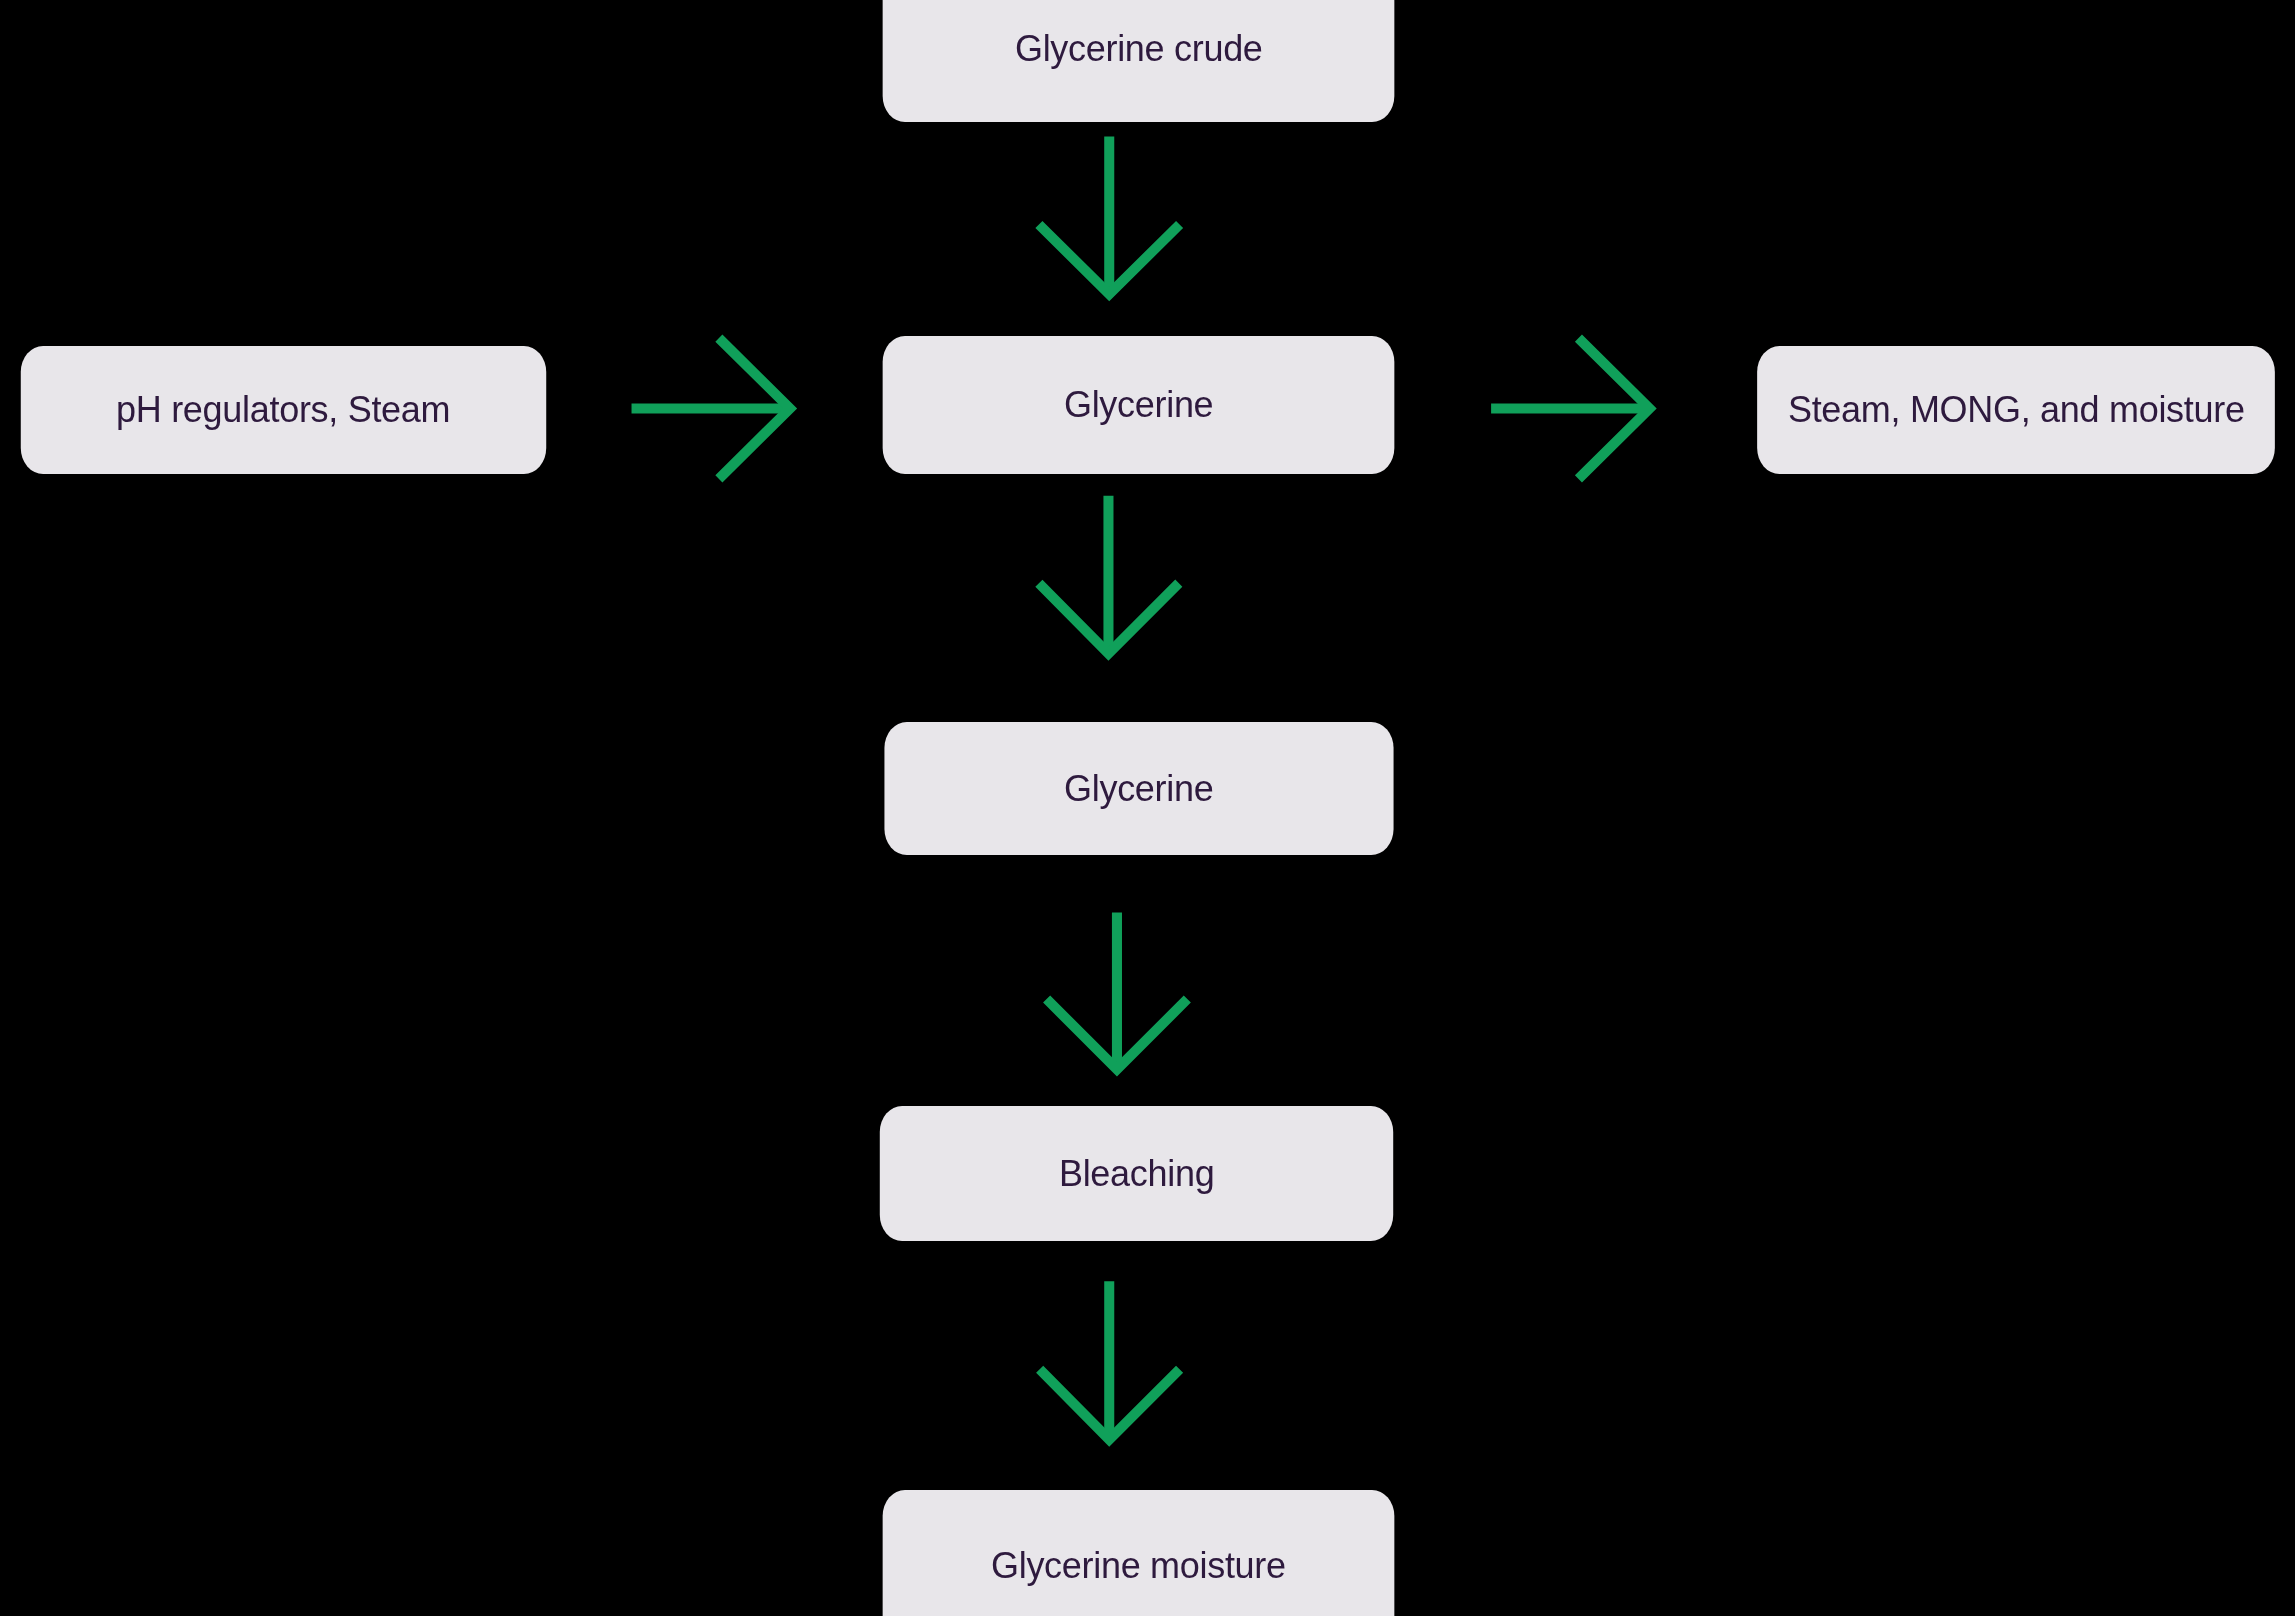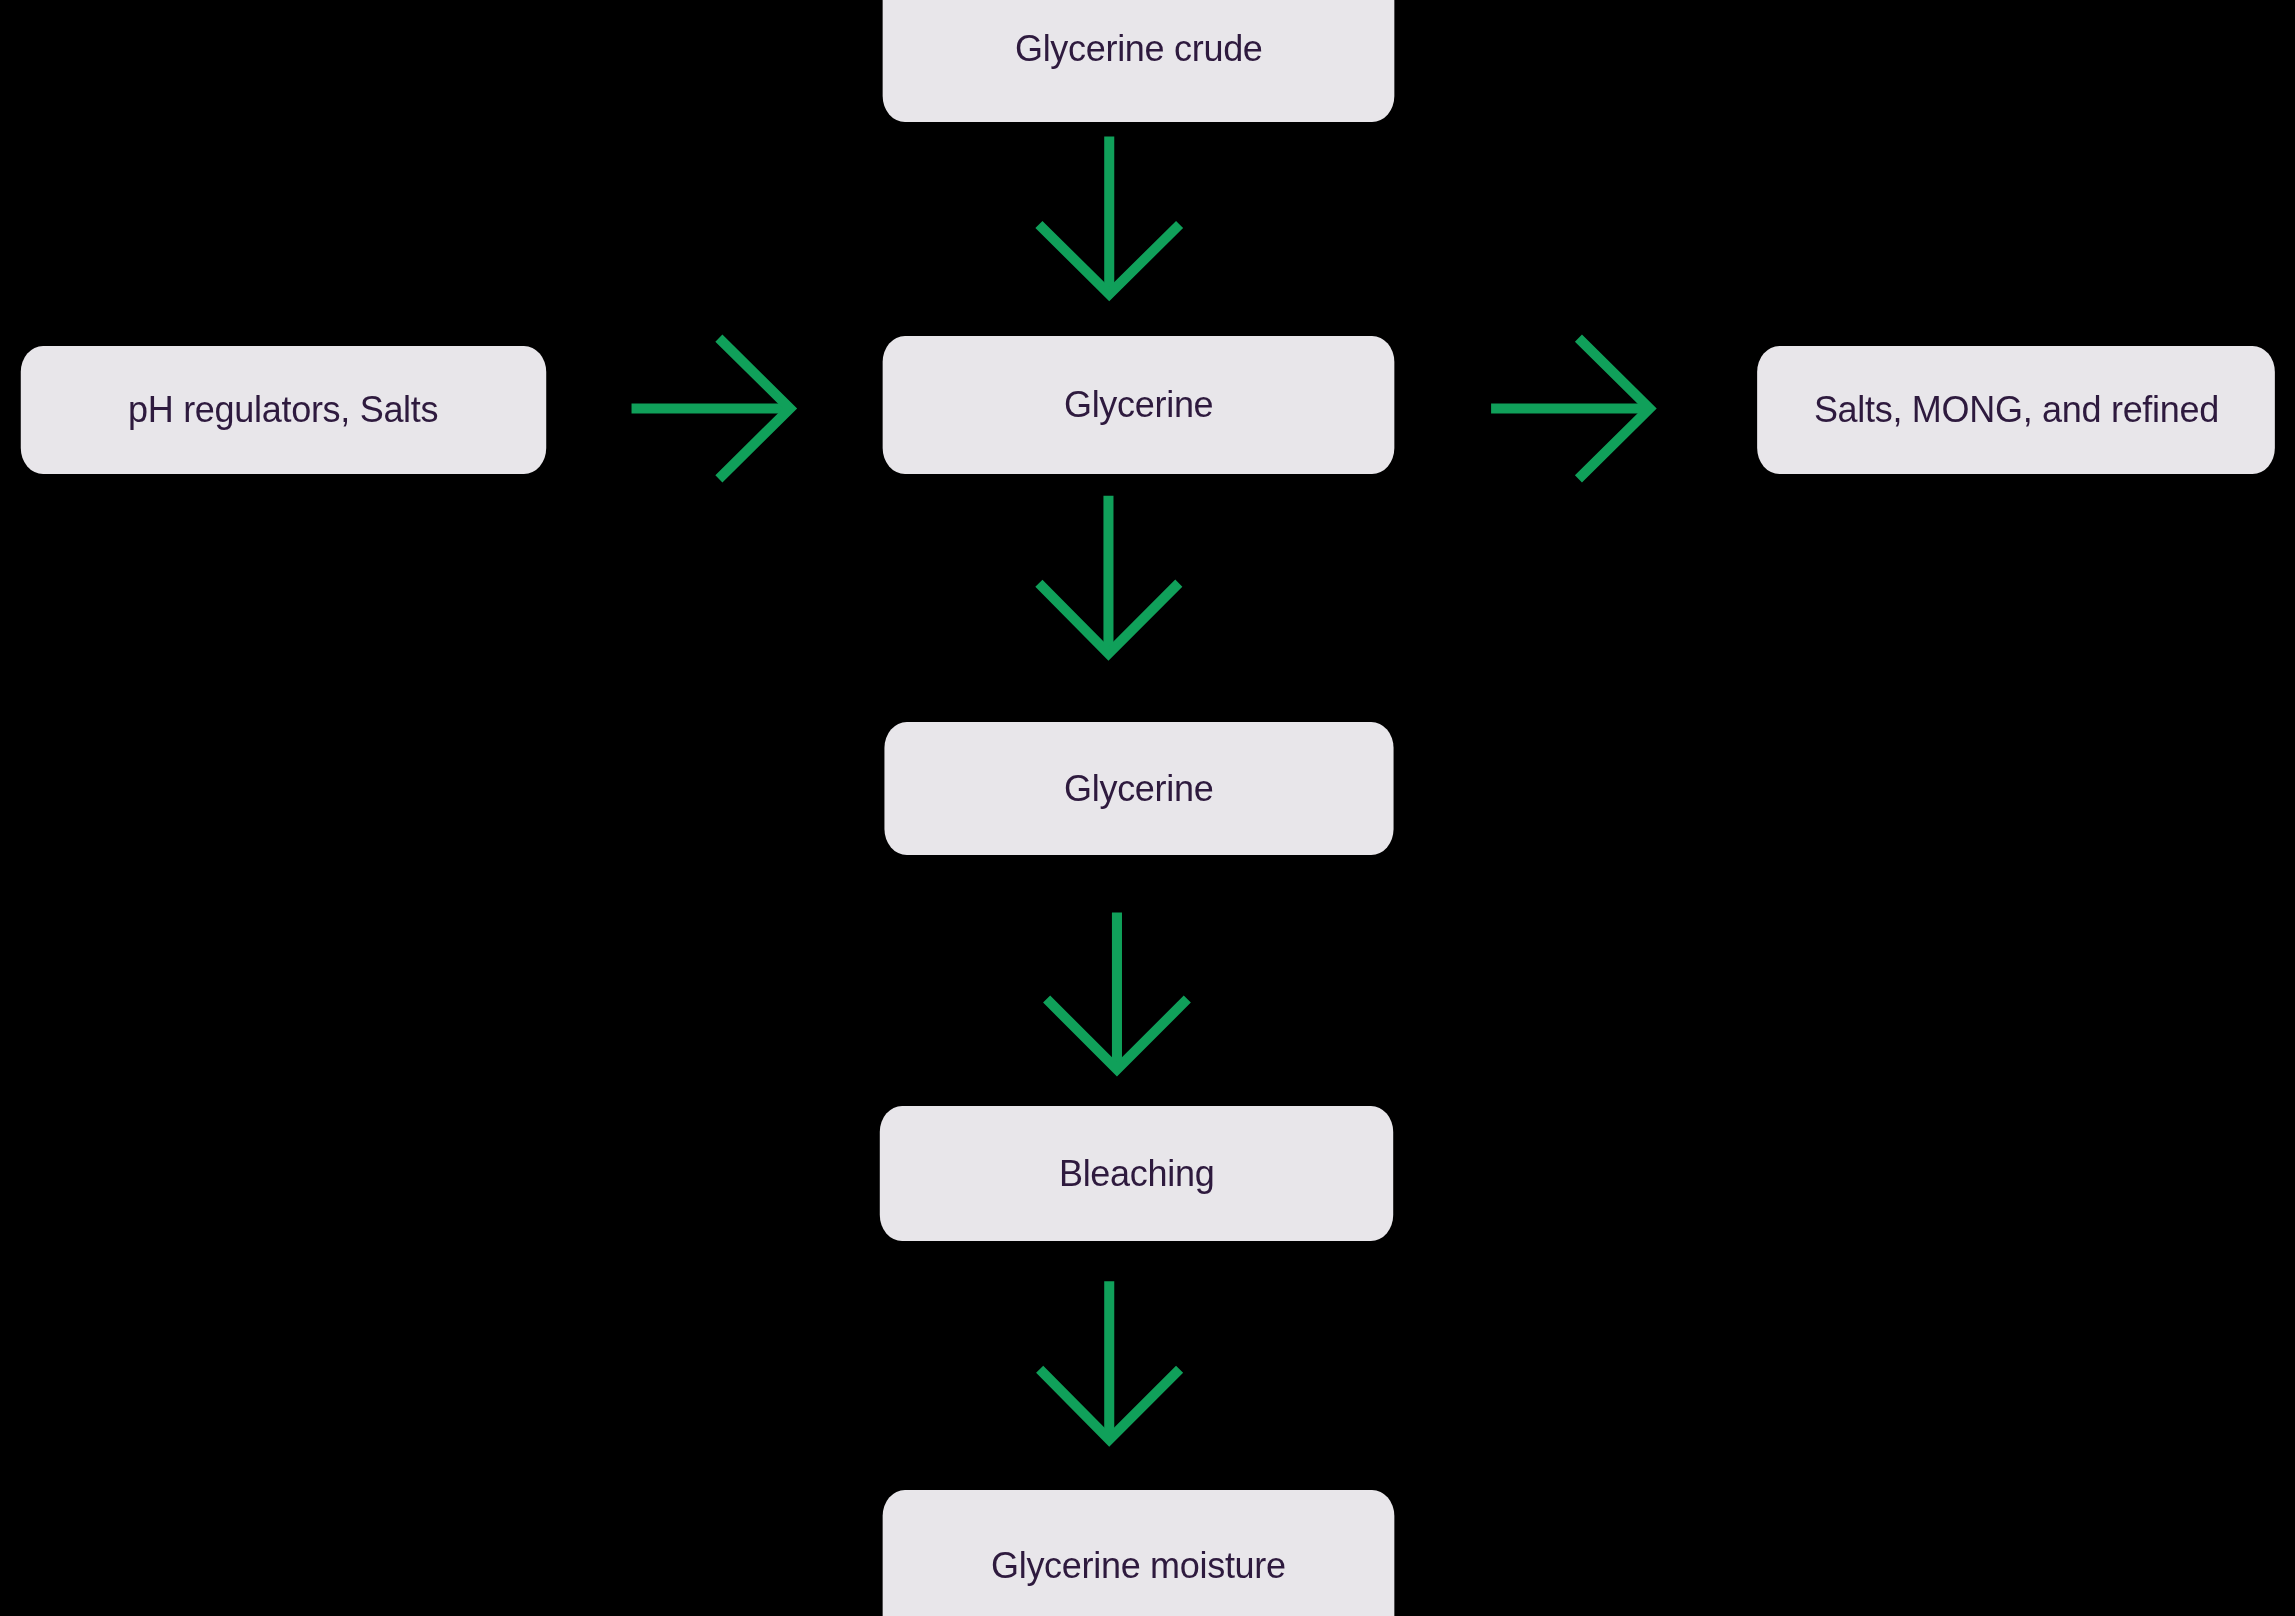--- a/index.html
+++ b/index.html
@@ -97,29 +97,29 @@
       <line x1="1435" y1="1657" x2="1435" y2="1862"></line>
       <polyline points="1345,1771 1435,1862 1526,1771"></polyline>
     </g>
   </svg>
 
   <div class="node" style="left:841px; top:-25px; width:595px; height:147px;">
     <span class="node-label">Glycerine crude</span>
   </div>
 
   <div class="node" style="left:-21.6px; top:346px; width:611px; height:128px;">
-    <span class="node-label">pH regulators, Salts</span>
+    <span class="node-label">pH regulators, Steam</span>
   </div>
 
   <div class="node" style="left:841px; top:336px; width:595px; height:138px;">
     <span class="node-label">Glycerine</span>
   </div>
 
   <div class="node" style="left:1715px; top:346px; width:602px; height:128px;">
-    <span class="node-label">Salts, MONG, and refined</span>
+    <span class="node-label">Steam, MONG, and moisture</span>
   </div>
 
   <div class="node" style="left:843px; top:722px; width:592px; height:133px;">
     <span class="node-label">Glycerine</span>
   </div>
 
   <div class="node" style="left:838px; top:1106px; width:597px; height:135px;">
     <span class="node-label">Bleaching</span>
   </div>
 

